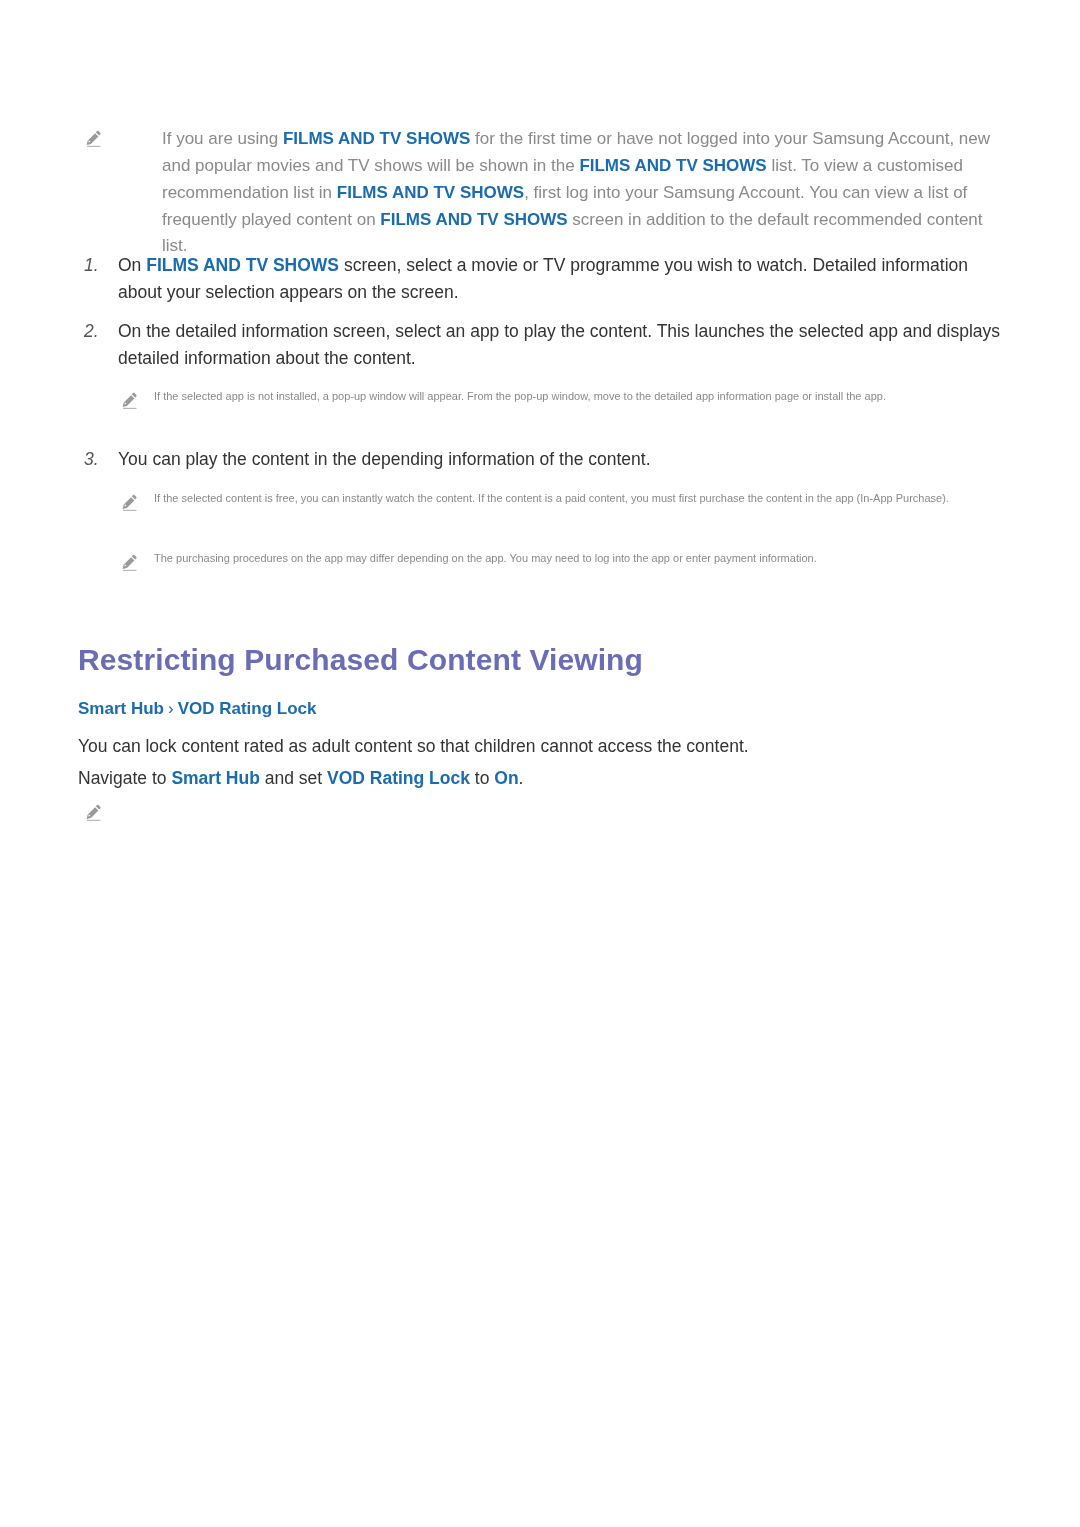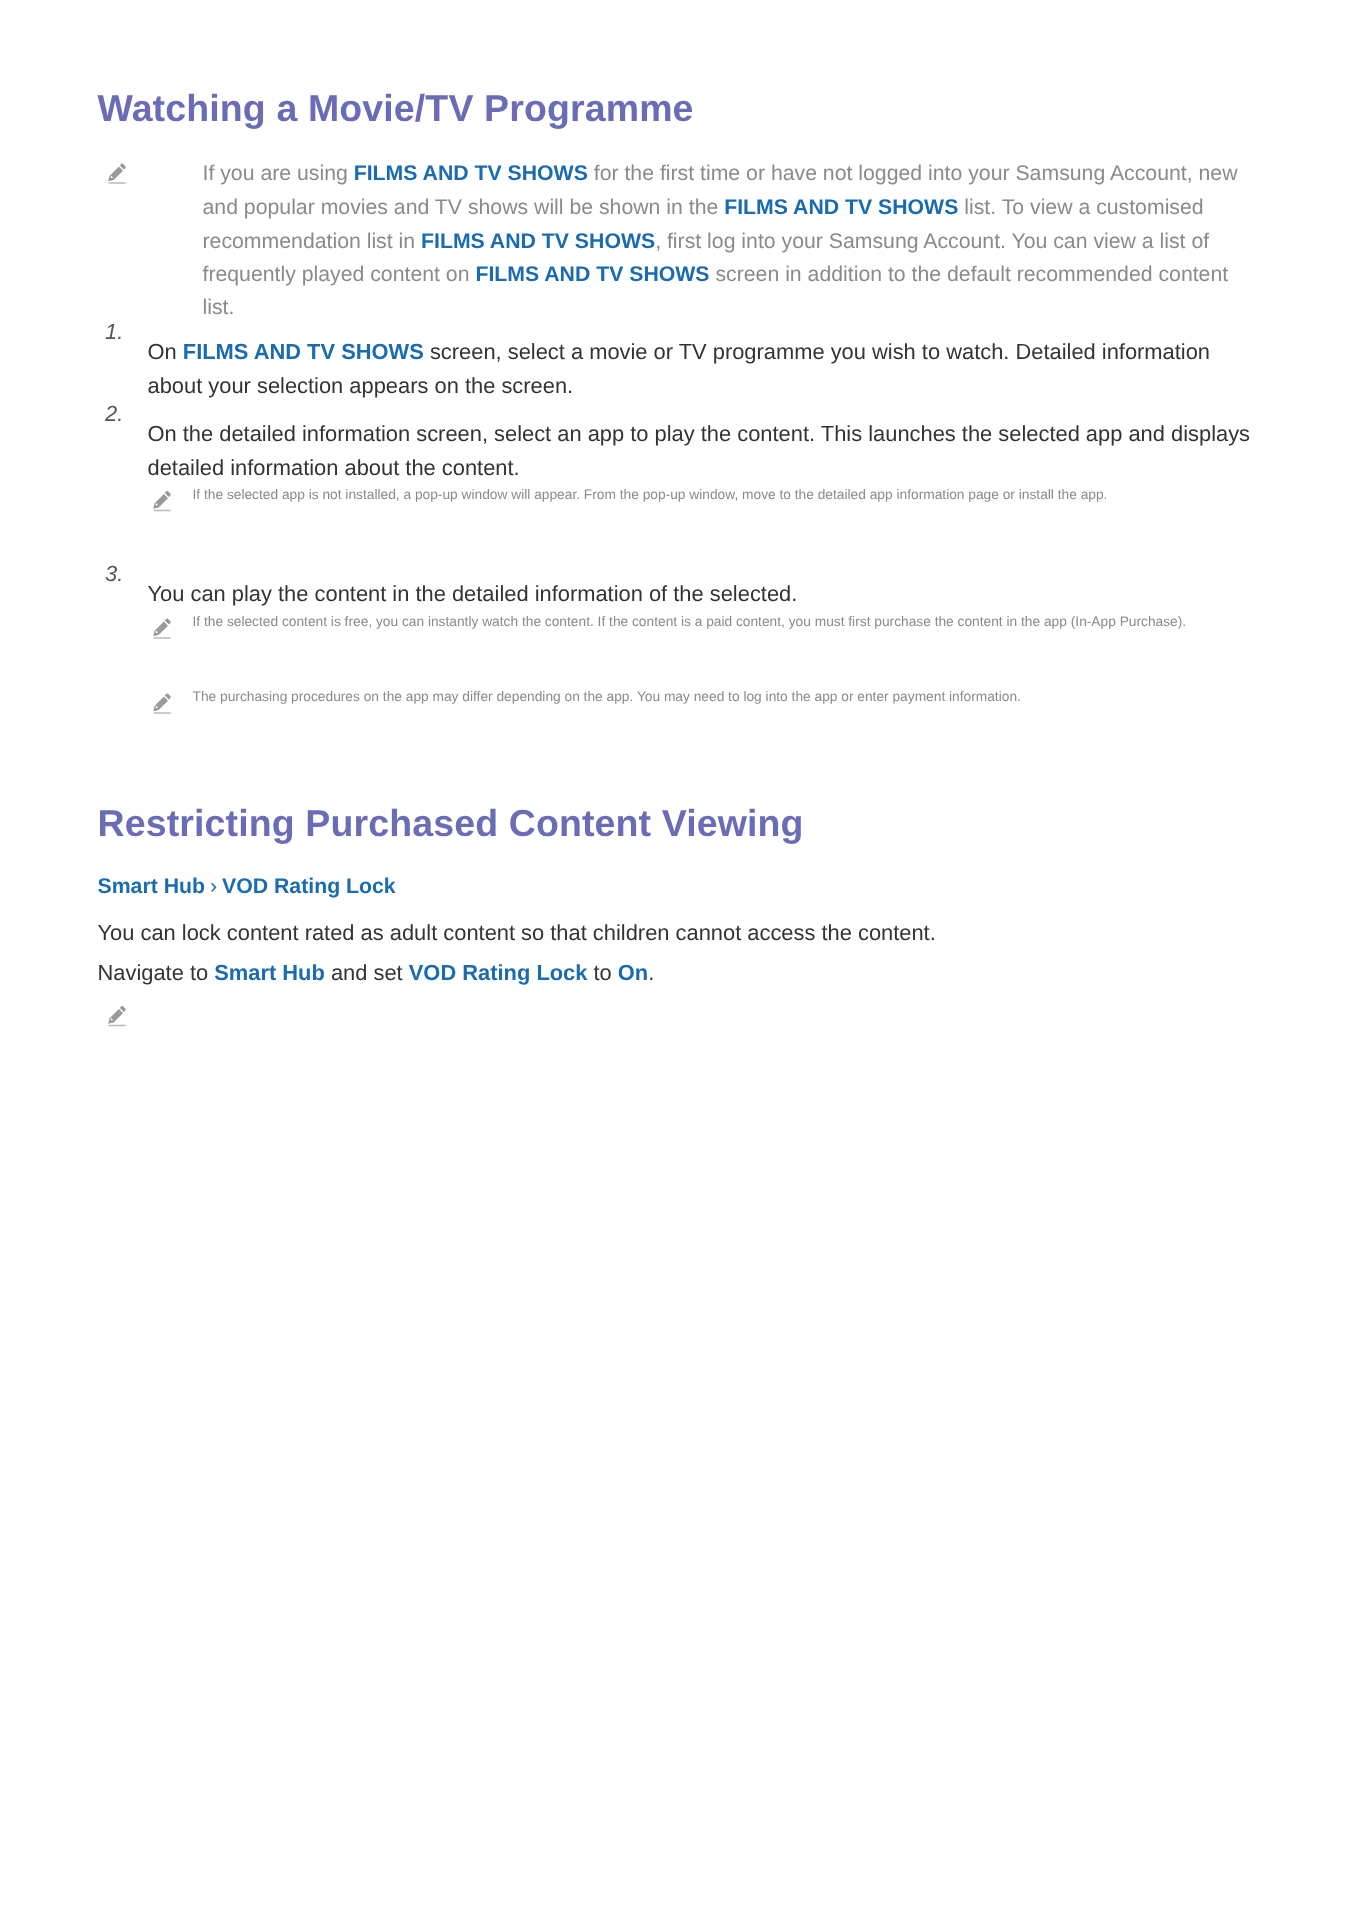--- a/index.html
+++ b/index.html
@@ -98,34 +98,32 @@
     width: 34px;
     font-size: 17.5px;
     font-style: italic;
     color: #555555;
     line-height: 1.55;
   }
   .step .step-text {
     font-size: 17.5px;
     line-height: 1.55;
     color: #333333;
-    margin-top: 16px;
   }
   .step .step-text b,
   .body-p b {
     color: #1a6bb0;
     font-weight: bold;
   }
 </style>
 </head>
 <body>
 
 <div class="page">
 
-  <h1 class="section-title h1-block-1">Watching a Movie/TV Programme</h1>
 
   <div class="note level1" style="left:84px; top:126px; width:920px;gap:44px;">
     <span class="pencil">
       <svg viewBox="0 0 20 20" width="20" height="20" aria-hidden="true">
         <g fill="#9a9a9a">
           <path d="M14.6 2.2c-.5-.5-1.2-.5-1.7 0l-1.1 1.1 3.3 3.3 1.1-1.1c.5-.5.5-1.2 0-1.7l-1.6-1.6z"></path>
           <path d="M11.1 4.2L3.6 11.7l-1 4.3 4.3-1 7.5-7.5-3.3-3.3zm-6.7 9.1l.5-2 1.6 1.6-2.1.4z"></path>
         </g>
         <rect x="3" y="16.8" width="13.5" height="1.2" fill="#b9b9b9"></rect>
       </svg>
@@ -151,21 +149,21 @@
           <path d="M11.1 4.2L3.6 11.7l-1 4.3 4.3-1 7.5-7.5-3.3-3.3zm-6.7 9.1l.5-2 1.6 1.6-2.1.4z"></path>
         </g>
         <rect x="3" y="16.8" width="13.5" height="1.2" fill="#b9b9b9"></rect>
       </svg>
     </span>
     <span class="note-text">If the selected app is not installed, a pop-up window will appear. From the pop-up window, move to the detailed app information page or install the app.</span>
   </div>
 
   <div class="step" style="left:84px; top:446px; width:930px;">
     <span class="num">3.</span>
-    <span class="step-text">You can play the content in the detailed information of the selected.</span>
+    <span class="step-text">You can play the content in the depending information of the content.</span>
   </div>
 
   <div class="note" style="left:120px; top:490px; width:910px;">
     <span class="pencil">
       <svg viewBox="0 0 20 20" width="20" height="20" aria-hidden="true">
         <g fill="#9a9a9a">
           <path d="M14.6 2.2c-.5-.5-1.2-.5-1.7 0l-1.1 1.1 3.3 3.3 1.1-1.1c.5-.5.5-1.2 0-1.7l-1.6-1.6z"></path>
           <path d="M11.1 4.2L3.6 11.7l-1 4.3 4.3-1 7.5-7.5-3.3-3.3zm-6.7 9.1l.5-2 1.6 1.6-2.1.4z"></path>
         </g>
         <rect x="3" y="16.8" width="13.5" height="1.2" fill="#b9b9b9"></rect>

